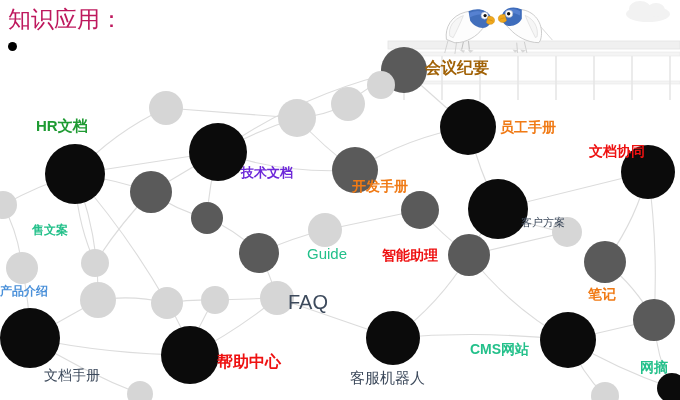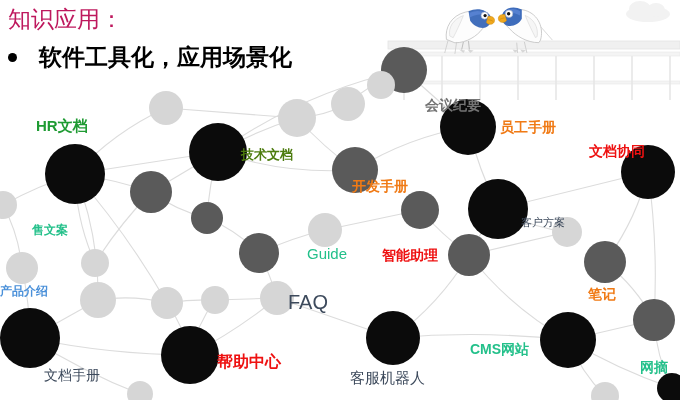--- a/index.html
+++ b/index.html
@@ -201,35 +201,34 @@
         <circle cx="605" cy="396" r="14" fill="#d6d6d6"></circle>
         <circle cx="140" cy="394" r="13" fill="#d6d6d6"></circle>
       </g>
   </svg>
 
   <div id="label-layer">
       <div class="nlabel" style="left: 36px; top: 117px; color: rgb(31, 155, 51); font-size: 15px;">HR文档</div>
       <div class="nlabel" style="left: 0px; top: 222px; color: rgb(35, 192, 138); font-size: 12px; padding-left: 32px;">售文案</div>
       <div class="nlabel" style="left: 0px; top: 283px; color: rgb(74, 144, 217); font-size: 12px;">产品介绍</div>
       <div class="nlabel plain" style="left: 44px; top: 367px; color: rgb(61, 74, 92); font-size: 14px;">文档手册</div>
-      <div class="nlabel" style="left: 241px; top: 146px; color: #4d7c0f; font-size: 13px;">技术文档</div>
+      <div class="nlabel" style="left: 241px; top: 164px; color: #6d28d9; font-size: 13px;">技术文档</div>
       <div class="nlabel" style="left: 340px; top: 178px; color: rgb(240, 122, 21); font-size: 14px; margin-left: 12px;">开发手册</div>
       <div class="nlabel plain" style="left: 307px; top: 245px; color: rgb(35, 192, 138); font-size: 15px;">Guide</div>
       <div class="nlabel plain" style="left: 288px; top: 291px; color: rgb(61, 74, 92); font-size: 20px;">FAQ</div>
       <div class="nlabel" style="left: 217px; top: 352px; color: rgb(238, 17, 17); font-size: 16px;">帮助中心</div>
       <div class="nlabel plain" style="left: 350px; top: 369px; color: rgb(61, 74, 92); font-size: 15px;">客服机器人</div>
-      <div class="nlabel" style="left: 425px; top: 58px; color: #737373; font-size: 14px; margin-top: 39px;">会议纪要</div>
+      <div class="nlabel" style="left: 425px; top: 58px; color: #a16207; font-size: 16px;">会议纪要</div>
       <div class="nlabel" style="left: 500px; top: 119px; color: rgb(240, 122, 21); font-size: 14px;">员工手册</div>
       <div class="nlabel" style="left: 589px; top: 143px; color: rgb(238, 17, 17); font-size: 14px;">文档协同</div>
       <div class="nlabel plain" style="left: 521px; top: 215px; color: rgb(61, 74, 92); font-size: 11px;">客户方案</div>
       <div class="nlabel" style="left: 382px; top: 247px; color: rgb(238, 17, 17); font-size: 14px;">智能助理</div>
       <div class="nlabel" style="left: 588px; top: 286px; color: rgb(240, 122, 21); font-size: 14px;">笔记</div>
       <div class="nlabel" style="left: 470px; top: 341px; color: rgb(35, 192, 138); font-size: 14px;">CMS网站</div>
       <div class="nlabel" style="left: 640px; top: 359px; color: rgb(35, 192, 138); font-size: 14px;">网摘</div>
     </div>
 
   <div class="heading">知识应用：</div>
   <div class="bullet-row">
     <span class="bullet-dot"></span>
-    <span class="bullet-text">软件工具化，应用场景化</span>
   </div>
 
 </div>
 
 </body></html>

